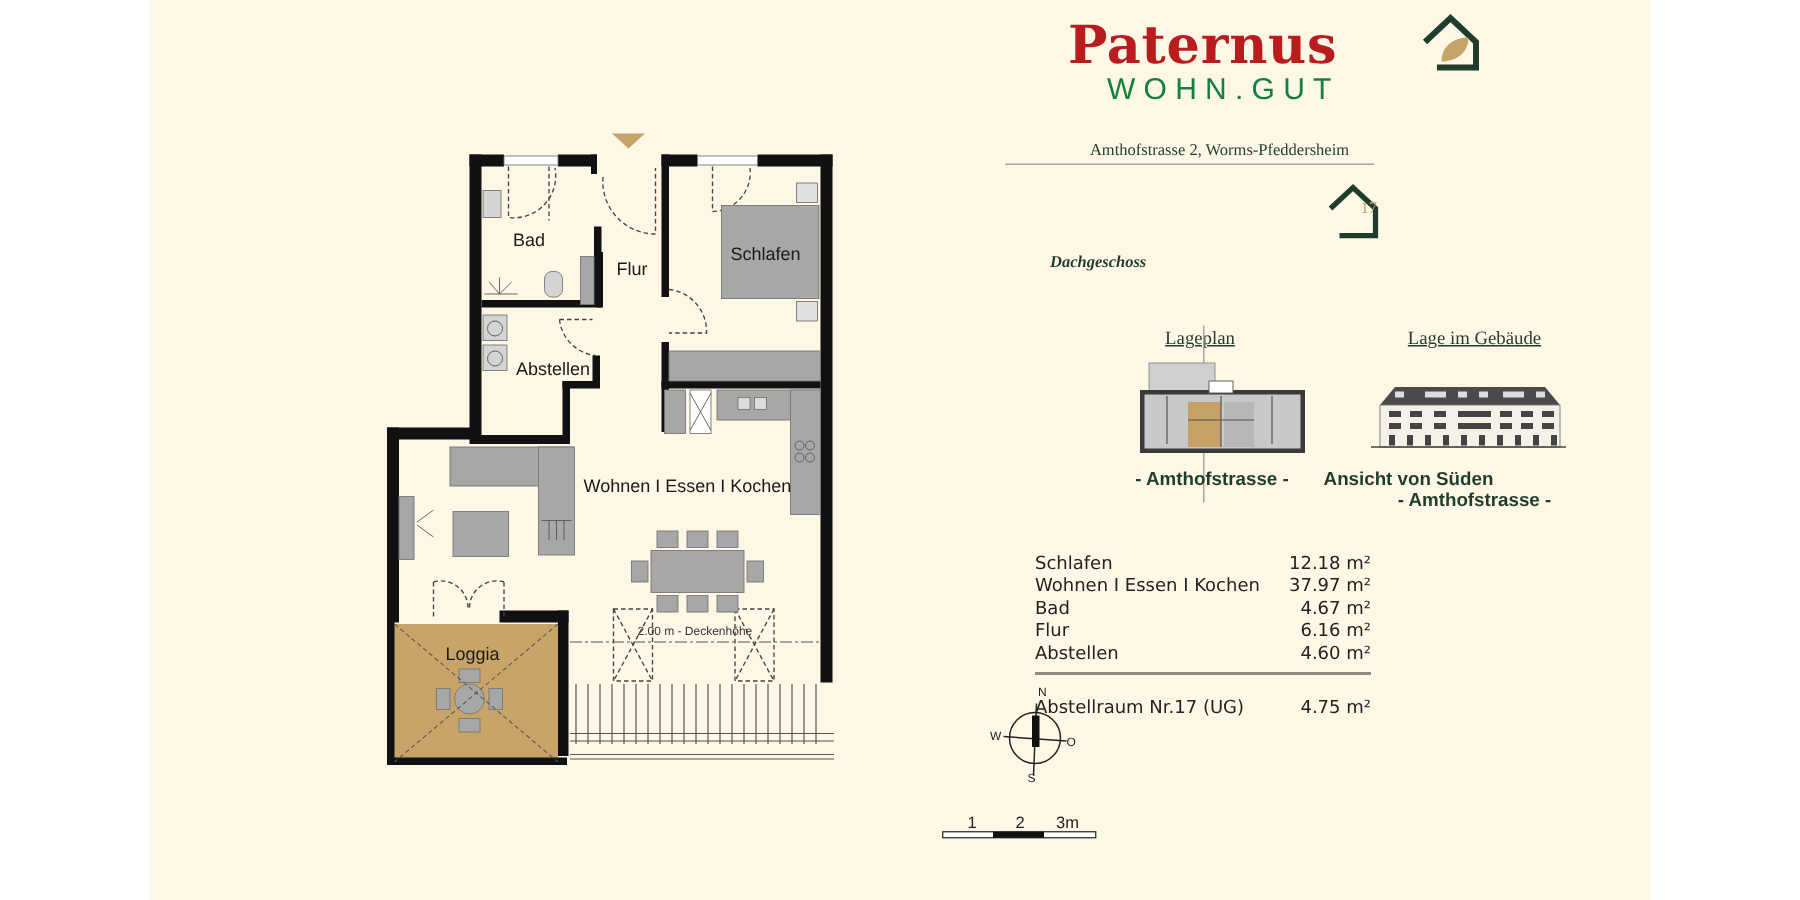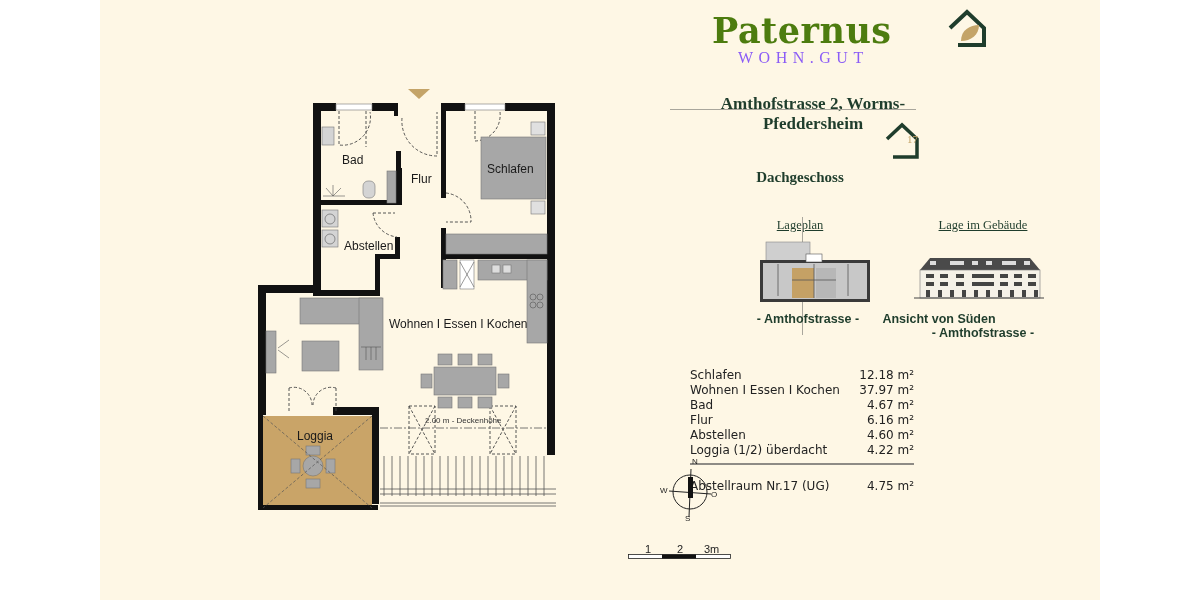--- a/index.html
+++ b/index.html
@@ -1,24 +1,24 @@
 <!DOCTYPE html>
 <html><head>
 <meta charset="utf-8">
 <style>
   html,body{margin:0;padding:0;background:#ffffff;}
   body{width:1200px;height:600px;position:relative;overflow:hidden;font-family:"Liberation Sans",sans-serif;}
   .panel{position:absolute;left:100px;top:0;width:1000px;height:600px;background:#fef7e5;}
   .abs{position:absolute;}
   
-  .logo-word{left:712px;top:10px;font-size:35px;font-weight:bold;letter-spacing:0.5px;font-family:"DejaVu Serif",serif;color:#4d7c0f;}
-  .logo-sub{left:738px;top:49px;font-size:16px;letter-spacing:5.5px;color:#8b5cf6;font-family:Liberation Serif, serif;}
-  .address{left:710px;top:94px;width:206px;text-align:center;font-size:17px;font-weight:bold;color:#1f3d2c;font-family:"Liberation Serif",serif;}
+  .logo-word{left:712px;top:10px;font-size:35px;font-weight:bold;letter-spacing:0.5px;font-family:"DejaVu Serif",serif;color:#b91c1c;}
+  .logo-sub{left:738px;top:49px;font-size:20px;letter-spacing:5.5px;color:#15803d;font-family:Liberation Sans, sans-serif;}
+  .address{left:710px;top:94px;width:206px;text-align:center;font-size:11px;font-weight:normal;color:#1f3d2c;font-family:"Liberation Serif",serif;}
   .addr-line{left:670px;top:109px;width:246px;height:1px;background:#a9a69c;}
-  .floor-title{left:700px;top:169px;width:200px;text-align:center;font-size:15px;font-weight:bold;color:#1f3d2c;font-family:"Liberation Serif",serif;}
+  .floor-title{left:700px;top:169px;width:200px;font-size:11px;font-weight:bold;color:#1f3d2c;font-family:"Liberation Serif",serif;font-style:italic;}
   .thumb-title{font-size:12.5px;font-weight:normal;color:#1f3d2c;text-decoration:underline;font-family:"Liberation Serif",serif;text-align:center;}
   .thumb-cap{font-size:12.5px;font-weight:bold;color:#1f3d2c;font-family:Liberation Sans, sans-serif;text-align:center;line-height:14px;}
   .vdiv{left:802px;top:217px;width:1px;height:118px;background:#a9a69c;}
   
   .area-table{left:690px;top:368px;width:224px;font-family:"DejaVu Sans",sans-serif;font-size:12px;color:#222;}
   .area-row{display:flex;justify-content:space-between;height:15px;line-height:15px;}
   .area-sep{height:2px;background:#8e8b85;margin:5px 0 4px 0;}
   .area-total{font-weight:bold;height:18px;line-height:18px;}
   .area-extra{margin-top:14px;}
   
@@ -114,24 +114,20 @@
       <span>4.67 m²</span>
     </div>
   <div class="area-row">
       <span>Flur</span>
       <span>6.16 m²</span>
     </div>
   <div class="area-row">
       <span>Abstellen</span>
       <span>4.60 m²</span>
     </div>
-  <div class="area-row">
-      <span>Loggia (1/2) überdacht</span>
-      <span>4.22 m²</span>
-    </div>
   <div class="area-sep"></div>
   <div class="area-row area-extra">
       <span>Abstellraum Nr.17 (UG)</span>
       <span>4.75 m²</span>
     </div>
 </div>
 
 <svg class="abs" style="left:655px;top:455px" width="70" height="70" viewBox="0 0 70 70">
   <circle cx="35" cy="37" r="17" fill="none" stroke="#222" stroke-width="1"></circle>
   <line x1="14" y1="36" x2="56" y2="39" stroke="#222" stroke-width="1"></line>

